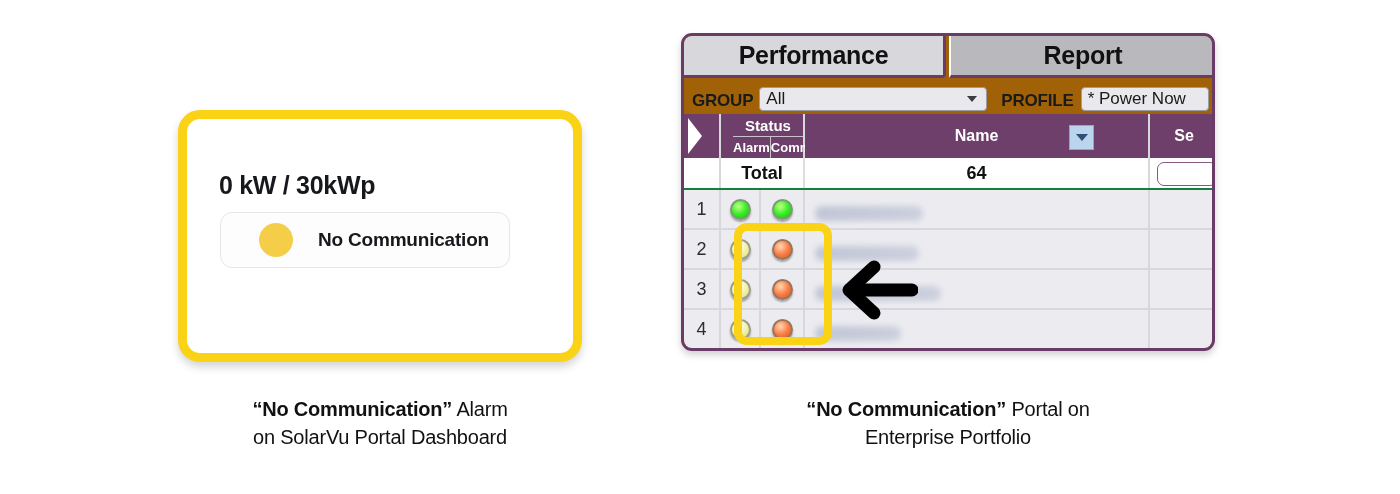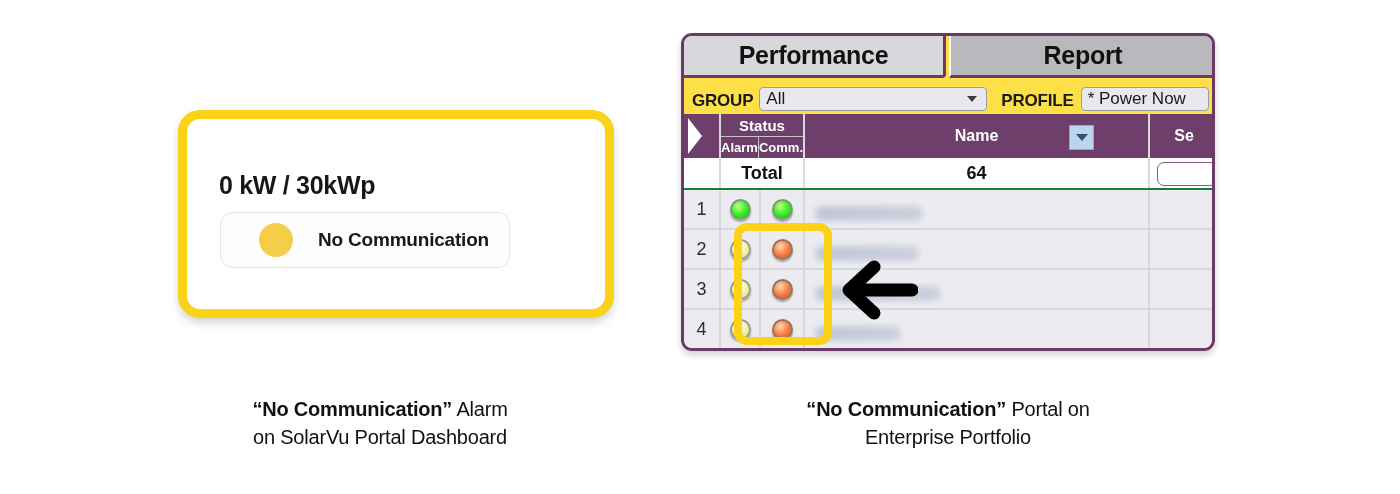--- a/index.html
+++ b/index.html
@@ -15,22 +15,21 @@
     font-family: "Liberation Sans", sans-serif;
     overflow: hidden;
   }
 
   
   #left-panel {
     position: absolute;
     left: 178px;
     top: 110px;
     width: 404px;
-    height: 208px;
-    padding-left: 32px;
+    height: 252px;
   }
   #dash-card {
     position: absolute;
     inset: 0;
     background: #ffffff;
     border: 9px solid #FAD216;
     border-radius: 22px;
     box-sizing: border-box;
     box-shadow: 0 5px 9px rgba(0,0,0,0.17);
   }
@@ -75,21 +74,21 @@
     white-space: nowrap;
   }
 
   
   #right-panel {
     position: absolute;
     left: 681px;
     top: 33px;
     width: 534px;
     height: 318px;
-    background: #fde047;
+    background: #a16207;
     border: 3px solid #6B3B68;
     border-radius: 11px;
     box-sizing: border-box;
     overflow: hidden;
     box-shadow: 0 4px 7px rgba(0,0,0,0.18);
     text-decoration: underline;
   }
 
   
   #tab-row {
@@ -210,20 +209,21 @@
     border-top: 18px solid transparent;
     border-bottom: 18px solid transparent;
     border-left: 14px solid #ffffff;
   }
   #th-status-wrap { padding: 0; }
   .status-head {
     display: flex;
     flex-direction: column;
     height: 44px;
     box-sizing: border-box;
+    margin-left: 12px;
   }
   .status-head-top {
     flex: 0 0 22px;
     display: flex;
     align-items: center;
     justify-content: center;
     font-size: 15px;
     font-weight: bold;
     border-bottom: 1px solid #c9c2c8;
   }

